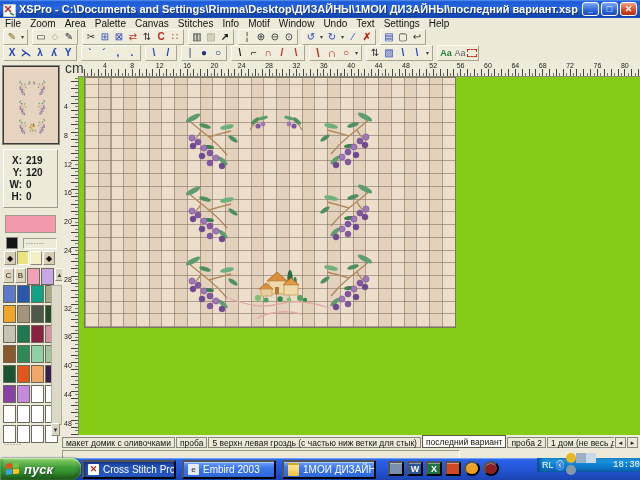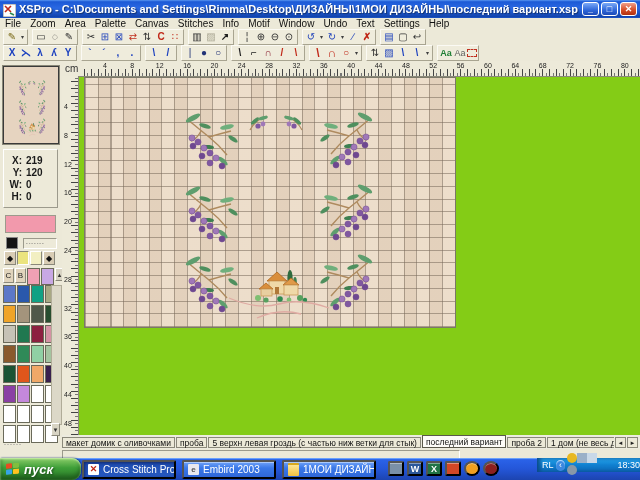--- a/index.html
+++ b/index.html
@@ -82,21 +82,21 @@
   .swatchgrid{position:absolute;left:2px;top:74px;}
   .srow{display:flex;margin-bottom:2px;}
   .swatch{width:11px;height:16px;border:1px solid #6A6A5A;margin-right:1px;}
   .palscroll-track{position:absolute;left:50px;top:74px;width:9px;height:138px;background:#DCD8C8;
     border:1px solid #B0AC98;}
   .palscroll-down{position:absolute;left:50px;top:212px;}
   .paldashes{position:absolute;left:3px;top:230px;font-size:6px;color:#777;letter-spacing:1px;}
 
   
   .corner{position:absolute;left:62px;top:61px;width:22px;height:15px;background:#ECE9D8;
-    border-bottom:1px solid #8A887A;font-size:10px;color:#333;padding-left:3px;line-height:15px;}
+    border-bottom:1px solid #8A887A;font-size:14px;color:#333;padding-left:3px;line-height:15px;}
   .hruler{position:absolute;left:84px;top:61px;width:556px;height:15px;background:#EDEAD9;
     border-bottom:1px solid #8A887A;
     background-image:repeating-linear-gradient(90deg,#444 0 1px,transparent 1px 6.84px),
                      repeating-linear-gradient(90deg,#777 0 1px,transparent 1px 3.42px);
     background-size:100% 7px,100% 3px;background-position:left bottom,left bottom;background-repeat:no-repeat;}
   .hnum{position:absolute;top:1px;font-size:7px;color:#222;transform:translateX(-50%);}
   .vruler{position:absolute;left:62px;top:76px;width:16px;height:359px;background:#EDEAD9;
     border-right:1px solid #8A887A;
     background-image:repeating-linear-gradient(0deg,#444 0 1px,transparent 1px 7.2px),
                      repeating-linear-gradient(0deg,#777 0 1px,transparent 1px 3.6px);
@@ -147,21 +147,21 @@
     display:flex;align-items:center;justify-content:center;box-shadow:inset 0 1px 0 rgba(255,255,255,.4);}
   .qicon.round{border-radius:50%;}
   .tray{position:absolute;right:0;top:0;width:98px;height:14px;
     background:linear-gradient(180deg,#28A8F0,#1080D0 50%,#0C68B8);
     box-shadow:inset 3px 0 4px #0A4A88;display:flex;align-items:center;gap:2px;padding-left:5px;
     color:#fff;font-size:9px;}
   .chev{width:11px;height:11px;background:#3A88E0;border-radius:50%;display:flex;align-items:center;
     justify-content:center;font-size:9px;box-shadow:inset 0 1px 1px #BCE0FF;}
   .tricon{width:10px;height:10px;display:inline-block;}
   .tricon.round{border-radius:50%;}
-  .clock{margin-left:12px;}
+  .clock{margin-left:12px;font-family:Liberation Mono, monospace;}
 </style>
 </head>
 <body>
 
 <div class="screen">
 
   <div class="titlebar">
     <span class="app-icon">
       <svg width="13" height="13" viewBox="0 0 13 13">
           <rect x="0" y="0" width="13" height="13" fill="#FFF" stroke="#888"></rect>

